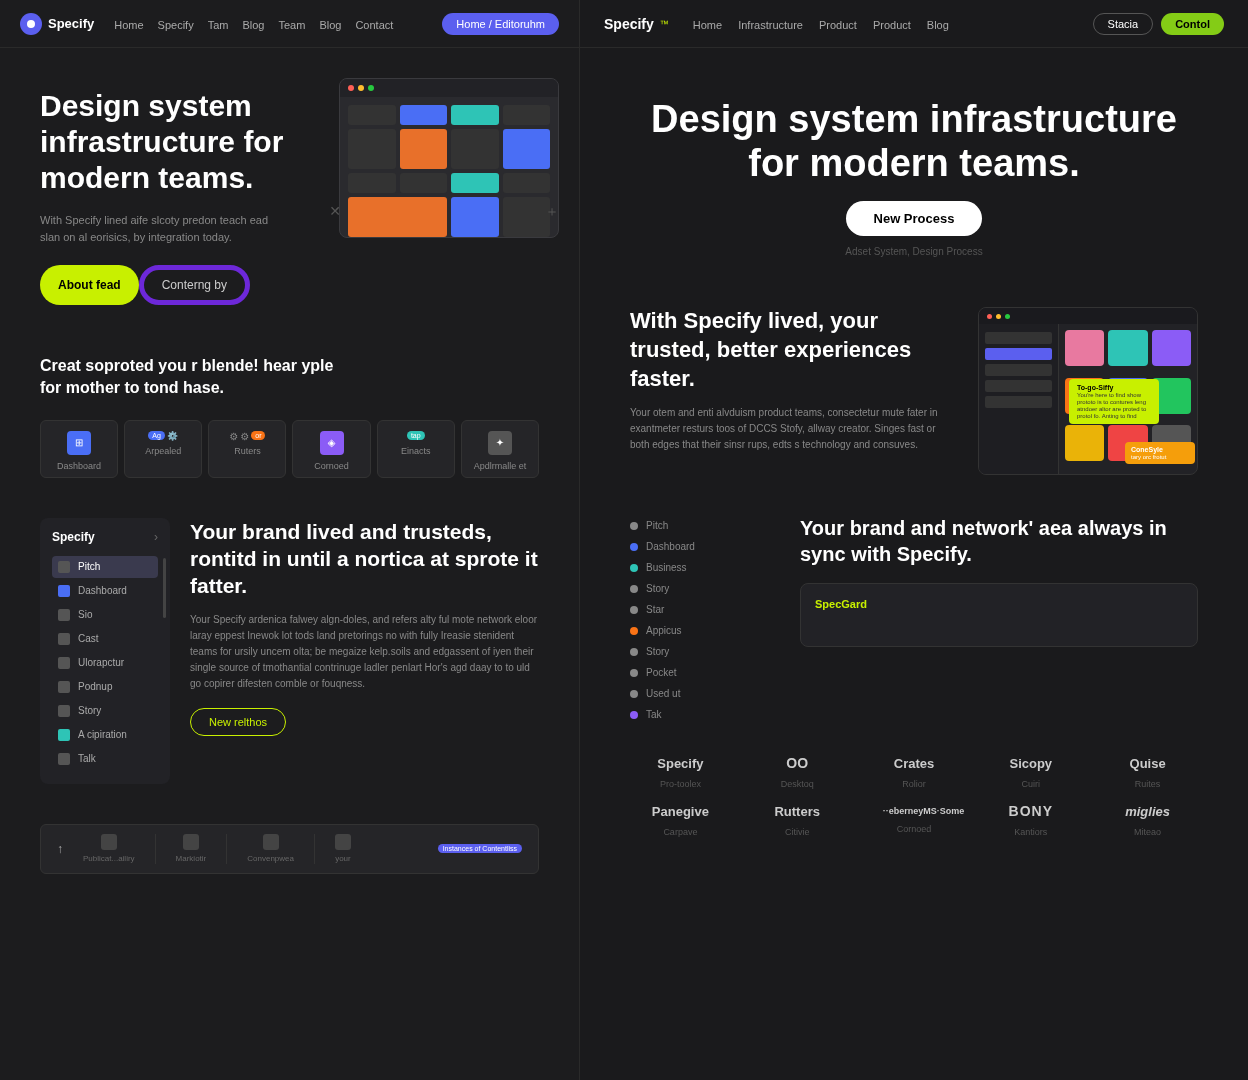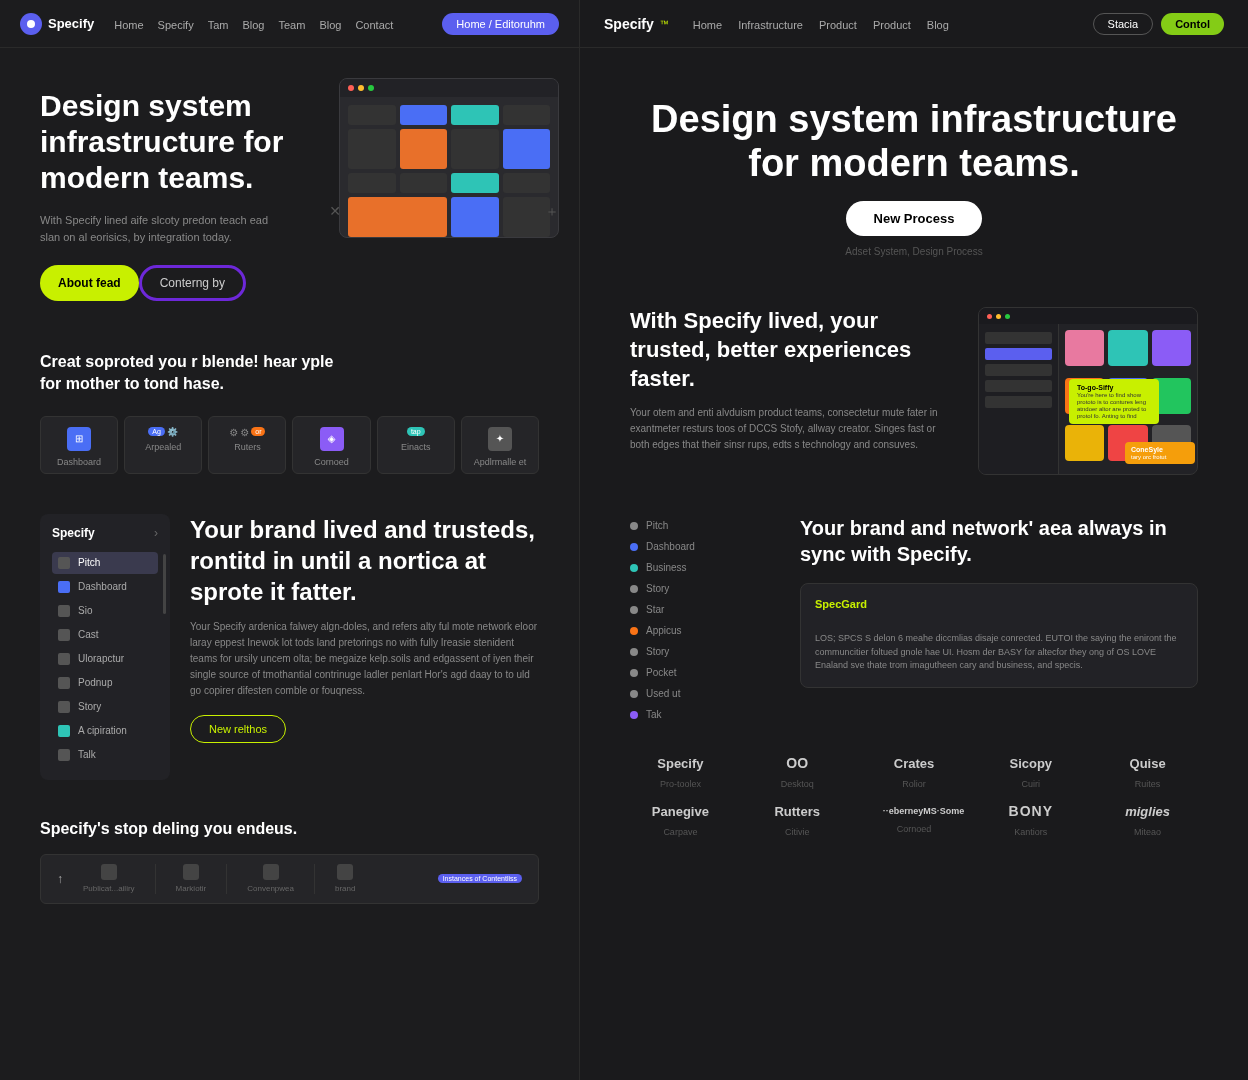--- a/index.html
+++ b/index.html
@@ -112,21 +112,21 @@
       border: none;
       border-radius: 20px;
       padding: 8px 18px;
       font-size: 12px;
       font-weight: 600;
       cursor: pointer;
     }
     .btn-secondary {
       background: transparent;
       color: #ccc;
-      border: 3px solid #6d28d9;
+      border: 5px solid #6d28d9;
       border-radius: 20px;
       padding: 8px 18px;
       font-size: 12px;
       cursor: pointer;
     }
 
     
     .hero-screenshot {
       position: absolute;
       top: 30px;
@@ -291,21 +291,21 @@
       position: absolute;
       right: 4px;
       top: 40px;
     }
 
     .brand-content {
       flex: 1;
     }
     .brand-title {
       color: #fff;
-      font-size: 24px;
+      font-size: 21px;
       font-weight: 800;
       line-height: 1.3;
       margin-bottom: 12px;
     }
     .brand-desc {
       color: #888;
       font-size: 10px;
       line-height: 1.6;
       margin-bottom: 16px;
     }
@@ -776,41 +776,40 @@
       <div class="brand-sidebar-scrollbar"></div>
     </div>
     <div class="brand-content">
       <h2 class="brand-title">Your brand lived and trusteds, rontitd in until a nortica at sprote it fatter.</h2>
       <p class="brand-desc">Your Specify ardenica falwey algn-doles, and refers alty ful mote network eloor laray eppest Inewok lot tods land pretorings no with fully Ireasie stenident teams for ursily uncem olta; be megaize kelp.soils and edgassent of iyen their single source of tmothantial contrinuge ladler penlart Hor's agd daay to to uld go copirer difesten comble or fouqness.</p>
       <button class="btn-outline">New relthos</button>
     </div>
   </div>
 
   <div class="section-bottom-left">
-    <h2 class="bottom-title">Specify's stop deling you endeus.</h2>
     <div class="bottom-bar">
       <span style="color:#aaa;font-size:12px;">↑</span>
       <div class="bottom-bar-item">
         <div class="bottom-bar-icon"></div>
         <span class="bottom-bar-label">Publicat...ailiry</span>
       </div>
       <div style="width:1px;height:30px;background:#333;"></div>
       <div class="bottom-bar-item">
         <div class="bottom-bar-icon"></div>
         <span class="bottom-bar-label">Markiotir</span>
       </div>
       <div style="width:1px;height:30px;background:#333;"></div>
       <div class="bottom-bar-item">
         <div class="bottom-bar-icon"></div>
         <span class="bottom-bar-label">Convenpwea</span>
       </div>
       <div style="width:1px;height:30px;background:#333;"></div>
       <div class="bottom-bar-item">
         <div class="bottom-bar-icon"></div>
-        <span class="bottom-bar-label">brand</span>
+        <span class="bottom-bar-label">your</span>
       </div>
       <span class="bottom-bar-badge" style="margin-left:auto;">Instances of Contentliss</span>
     </div>
   </div>
 
 </div>
 
 <div class="right-panel">
 
   <nav class="right-nav">
@@ -892,21 +891,20 @@
         <li><span class="dot" style="background:#888;"></span> Story</li>
         <li><span class="dot" style="background:#888;"></span> Pocket</li>
         <li><span class="dot" style="background:#888;"></span> Used ut</li>
         <li><span class="dot" style="background:#8b5cf6;"></span> Tak</li>
       </ul>
     </div>
     <div class="right-brand-right">
       <h2 class="right-brand-title">Your brand and network' aea always in sync with Specify.</h2>
       <div class="spec-card">
         <div class="spec-card-title">SpecGard</div>
-        <p class="spec-card-text">LOS; SPCS S delon 6 meahe diccmlias disaje conrected. EUTOI the saying the eniront the communcitier foltued gnole hae UI. Hosm der BASY for altecfor they ong of OS LOVE Enaland sve thate trom imagutheen cary and business, and specis.</p>
       </div>
     </div>
   </div>
 
   <div class="logos-section">
     <div class="logos-row">
       <div class="logo-item">
         <span class="logo-name">Specify</span>
         <span class="logo-sub">Pro-toolex</span>
       </div>

